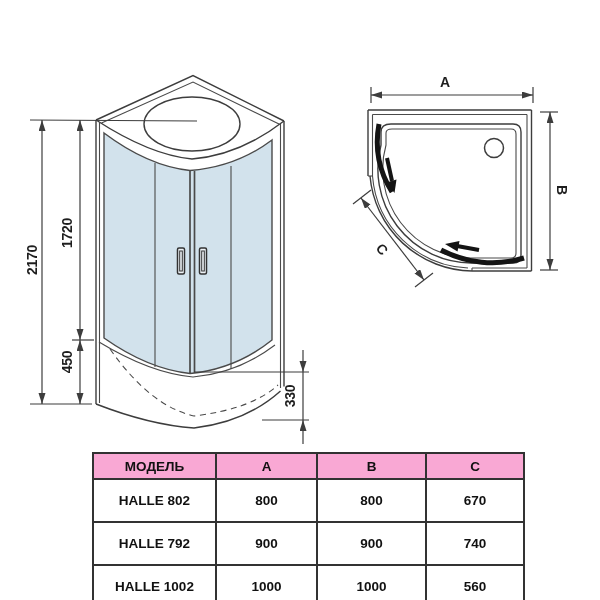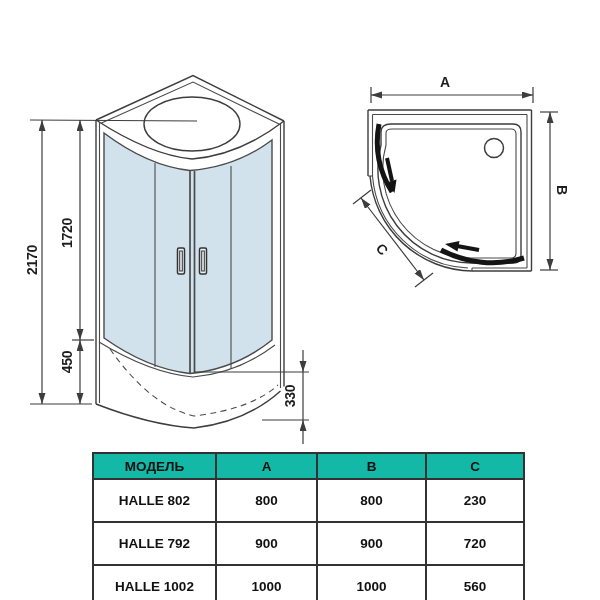--- a/index.html
+++ b/index.html
@@ -18,21 +18,21 @@
 
   #spec-table{
     position:absolute;left:92px;top:452px;width:423px;height:101px;
     border-collapse:collapse;table-layout:fixed;
   }
   #spec-table th,#spec-table td{
     border:2px solid #323232;text-align:center;vertical-align:middle;
     font-family:"Liberation Sans",sans-serif;font-size:13.5px;font-weight:bold;color:#111;
     padding:0;
   }
-  #spec-table th{background:#14b8a6;}
+  #spec-table th{background:#f9a8d4;}
   #spec-table tr{height:43px;}
   #spec-table tr.hdr{height:26px;}
   .c-model{width:121px;}.c-a{width:99px;}.c-b{width:107px;}.c-c{width:96px;}
 </style>
 </head>
 <body>
 
 <div id="stage">
 
   <svg width="600" height="600" viewBox="0 0 600 600">
@@ -154,27 +154,27 @@
       <tr class="hdr">
         <th class="c-model">МОДЕЛЬ</th>
         <th class="c-a">A</th>
         <th class="c-b">B</th>
         <th class="c-c">C</th>
       </tr>
       <tr>
         <td>HALLE 802</td>
         <td>800</td>
         <td>800</td>
-        <td>230</td>
+        <td>670</td>
       </tr>
       <tr>
         <td>HALLE 792</td>
         <td>900</td>
         <td>900</td>
-        <td>720</td>
+        <td>740</td>
       </tr>
       <tr>
         <td>HALLE 1002</td>
         <td>1000</td>
         <td>1000</td>
         <td>560</td>
       </tr>
     </tbody>
   </table>
 

